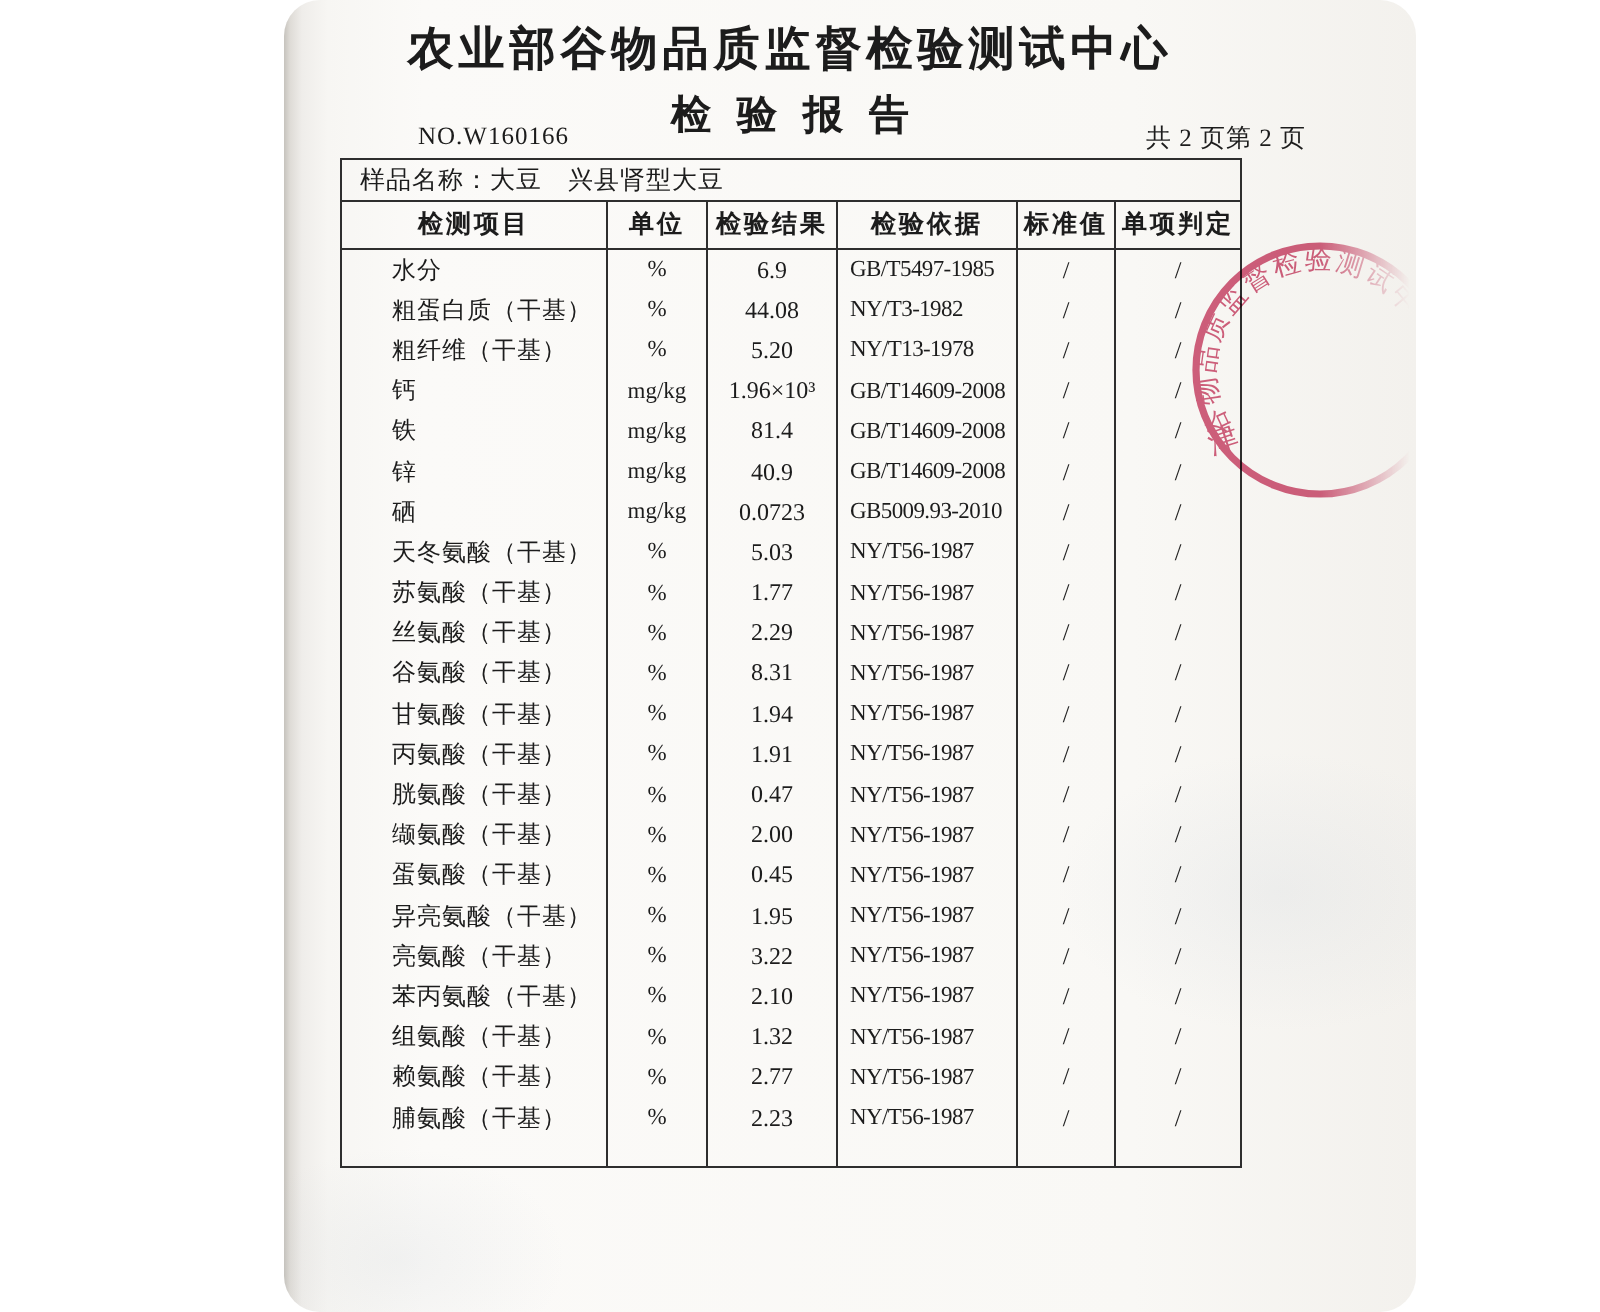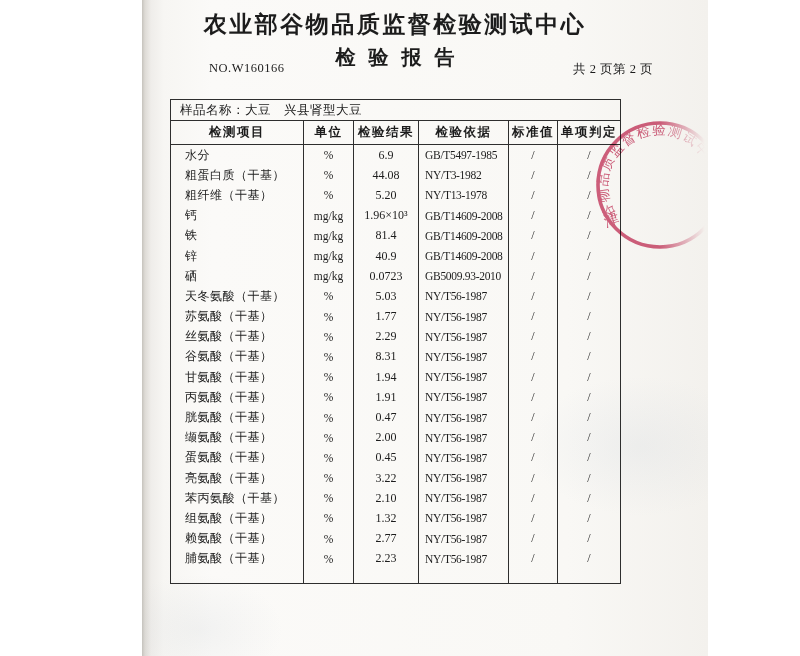--- a/index.html
+++ b/index.html
@@ -9,56 +9,56 @@
     font-family:"Liberation Serif","DejaVu Serif",serif;
     color:#1c1c1c;
   }
   
   .paper{
     position:absolute;left:142px;top:0;width:566px;height:656px;
     background:
       radial-gradient(160px 100px at 88% 68%, rgba(188,198,209,.16), transparent 70%),
       radial-gradient(120px 80px at 10% 96%, rgba(170,180,190,.12), transparent 70%),
       linear-gradient(90deg,#c6c3bd 0,#dedbd6 3px,#efedea 9px,#f7f6f3 22px,#fbfaf8 70px,#f9f8f5 75%,#f3f1ed 100%);
+    border-radius: 18px;
   }
   .org-title{
     position:absolute;left:28px;width:450px;top:9px;
     text-align:center;font-size:23px;font-weight:bold;letter-spacing:2.5px;
   }
   .report-title{
     position:absolute;left:28px;width:450px;top:44px;
     text-align:center;font-size:20px;font-weight:bold;
     letter-spacing:13px;text-indent:13px;
   }
   .meta-row{
     position:absolute;left:28px;width:444px;top:61px;
     display:flex;justify-content:space-between;
     font-size:12.5px;letter-spacing:.5px;margin-left:39px;
   }
   .report-table{
     position:absolute;left:28px;top:79px;width:450px;
     border-collapse:collapse;table-layout:fixed;
     border:1.5px solid #2e2e2e;
-    margin-top:20px;
   }
   .report-table th,.report-table td{
     border-left:1px solid #2e2e2e;
     padding:0;overflow:hidden;white-space:nowrap;
   }
   .report-table tr > *:first-child{border-left:none;}
   .sample-row td{
     border-bottom:1px solid #2e2e2e;height:20px;
     font-size:12.5px;text-align:left;padding-left:9px;letter-spacing:.5px;
   }
   .head-row th{
     border-bottom:1px solid #2e2e2e;height:23px;
     font-size:12.5px;font-weight:bold;letter-spacing:1.5px;font-family:Liberation Mono, monospace;
   }
   .data-row td{height:20.2px;font-size:12px;text-align:center;}
-  .data-row td:nth-child(1){text-align:left;padding-left:14px;letter-spacing:.5px;}
+  .data-row td:nth-child(1){text-align:left;padding-left:25px;letter-spacing:.5px;}
   .data-row td:nth-child(2){font-size:11.5px;}
   .data-row td:nth-child(4){text-align:left;padding-left:6px;font-size:11.5px;letter-spacing:-.3px;}
   .filler-row td{height:14px;}
   
   .stamp{
     position:absolute;left:580px;top:105px;width:160px;height:160px;
     opacity:.85;mix-blend-mode:multiply;z-index:5;pointer-events:none;
   }
 </style>
 </head>
@@ -213,20 +213,28 @@
           <td>%</td>
           <td>2.00</td>
           <td>NY/T56-1987</td>
           <td>/</td>
           <td>/</td>
         </tr>
         <tr class="data-row">
           <td>蛋氨酸（干基）</td>
           <td>%</td>
           <td>0.45</td>
+          <td>NY/T56-1987</td>
+          <td>/</td>
+          <td>/</td>
+        </tr>
+        <tr class="data-row">
+          <td>异亮氨酸（干基）</td>
+          <td>%</td>
+          <td>1.95</td>
           <td>NY/T56-1987</td>
           <td>/</td>
           <td>/</td>
         </tr>
         <tr class="data-row">
           <td>亮氨酸（干基）</td>
           <td>%</td>
           <td>3.22</td>
           <td>NY/T56-1987</td>
           <td>/</td>

